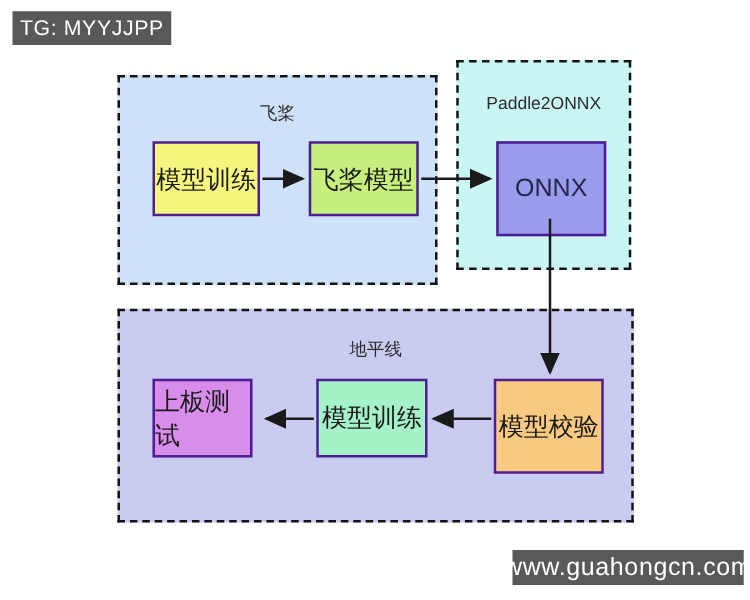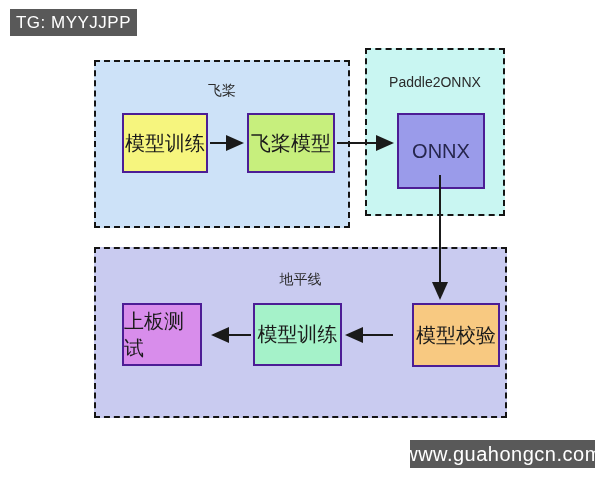--- a/index.html
+++ b/index.html
@@ -46,21 +46,21 @@
     position: absolute;
     border: 2px solid #4c1d95;
     box-sizing: border-box;
     display: flex; align-items: center; justify-content: center;
     font-size: 20px;
     color: #1a1a1a;
   }
   .node-training { left: 122px; top: 113px; width: 86px; height: 60px; }
   .node-model    { left: 247px; top: 113px; width: 88px; height: 60px; }
   .node-onnx     { left: 397px; top: 113px; width: 88px; height: 76px; color: #26264d; }
-  .node-check    { left: 395px; top: 303px; width: 88px; height: 64px; margin-left: 17px; }
+  .node-check    { left: 395px; top: 303px; width: 88px; height: 76px; }
   .node-convert  { left: 253px; top: 303px; width: 89px; height: 63px; }
   .node-test     { left: 122px; top: 303px; width: 80px; height: 63px; }
 
   .arrow-layer {
     position: absolute; left: 0; top: 0;
     width: 600px; height: 480px;
     pointer-events: none;
   }
 </style>
 </head>

